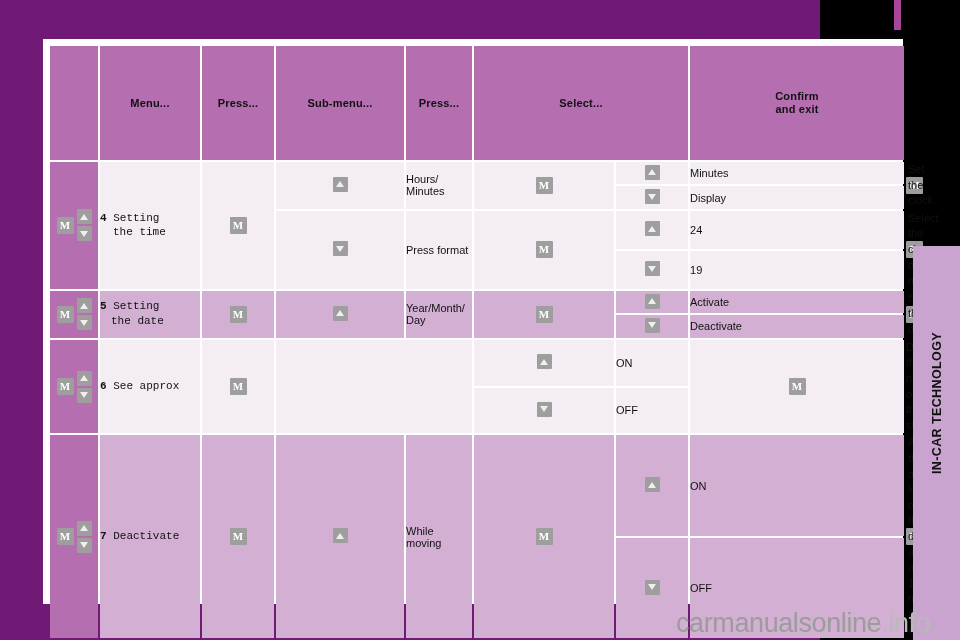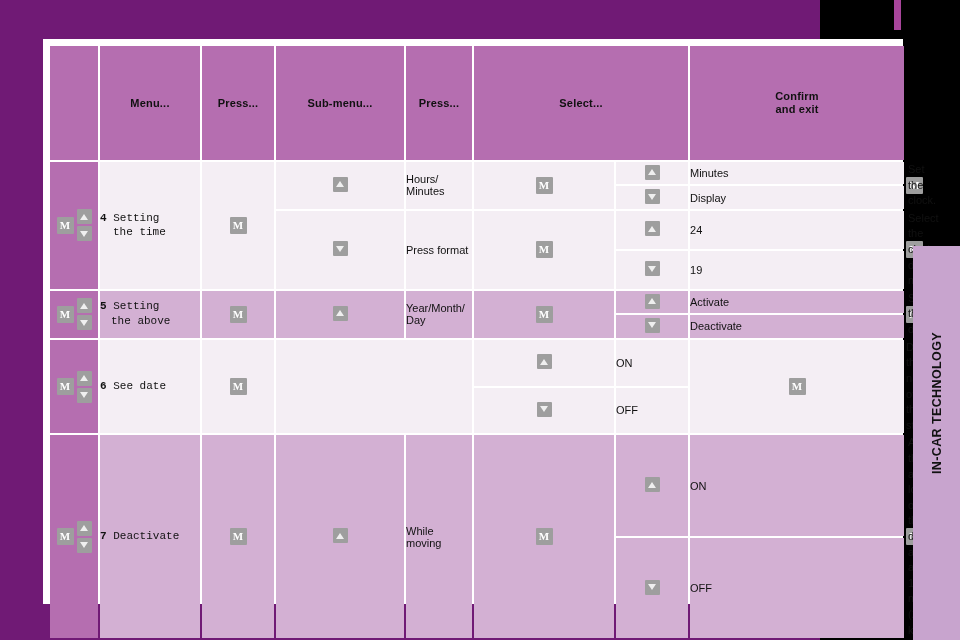--- a/index.html
+++ b/index.html
@@ -196,21 +196,21 @@
           <tr>
             <td class="navcol navcell" rowspan="2">
               <div class="navwrap">
                 <span class="mkey">M</span>
                 <span class="navstack">
                   <span class="akey up"></span>
                   <span class="akey down"></span>
                 </span>
               </div>
             </td>
-            <td class="dark lbl" rowspan="2"><span class="numbold">5</span> <span>Setting<br><span style="display:inline-block;padding-left:11px">the above</span></span></td>
+            <td class="dark lbl" rowspan="2"><span class="numbold">5</span> <span>Setting<br><span style="display:inline-block;padding-left:11px">the date</span></span></td>
             <td class="dark ctr" rowspan="2"><span class="mkey">M</span></td>
             <td class="dark ctr" rowspan="2" style="width:22px"><span class="akey up"></span></td>
             <td class="dark pad" rowspan="2">Year/Month/<br>Day</td>
             <td class="dark ctr" rowspan="2"><span class="mkey">M</span></td>
             <td class="dark ctr" style="width:22px"><span class="akey up"></span></td>
             <td class="dark pad">Activate</td>
             <td class="dark ctr" rowspan="2"><span class="mkey">M</span></td>
             <td class="dark desc" rowspan="2">Set the date.</td>
           </tr>
           <tr>
@@ -220,21 +220,21 @@
           <tr>
             <td class="navcol navcell" rowspan="2">
               <div class="navwrap">
                 <span class="mkey">M</span>
                 <span class="navstack">
                   <span class="akey up"></span>
                   <span class="akey down"></span>
                 </span>
               </div>
             </td>
-            <td class="light lbl" rowspan="2"><span class="numbold">6</span> <span>See date</span></td>
+            <td class="light lbl" rowspan="2"><span class="numbold">6</span> <span>See approx</span></td>
             <td class="light ctr" rowspan="2"><span class="mkey">M</span></td>
             <td class="light" colspan="2" rowspan="2"></td>
             <td class="light ctr" style="width:22px"><span class="akey up"></span></td>
             <td class="light pad">ON</td>
             <td class="light ctr" rowspan="2"><span class="mkey">M</span></td>
             <td class="light desc" rowspan="2">Display the name of the station.</td>
           </tr>
           <tr>
             <td class="light ctr" style="width:22px"><span class="akey down"></span></td>
             <td class="light pad">OFF</td>
@@ -265,13 +265,16 @@
           </tr>
         </tbody>
     </table>
   </div>
 
   <div class="sidebar">
     <div class="sidebar-label">IN-CAR TECHNOLOGY</div>
 
   </div>
 
+  <div class="watermark">
+    <span>carmanualsonline</span><span class="dim">.info</span>
+  </div>
 </div>
 
 </body></html>

